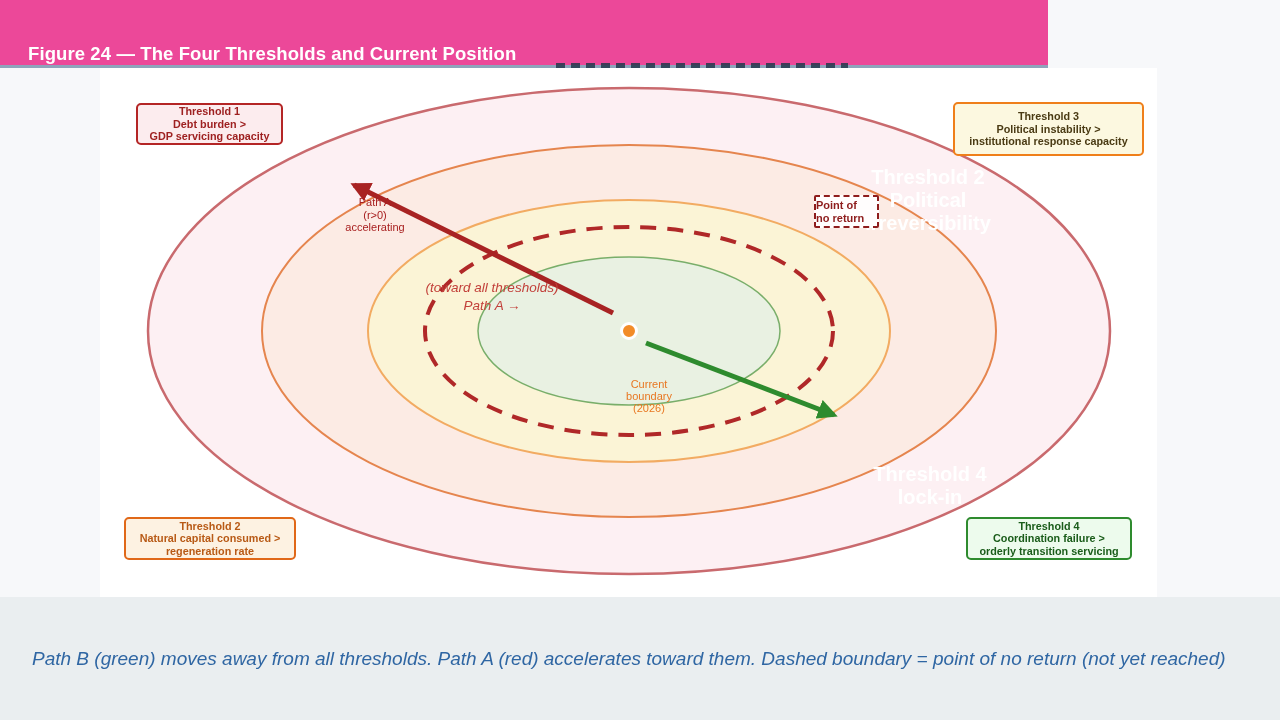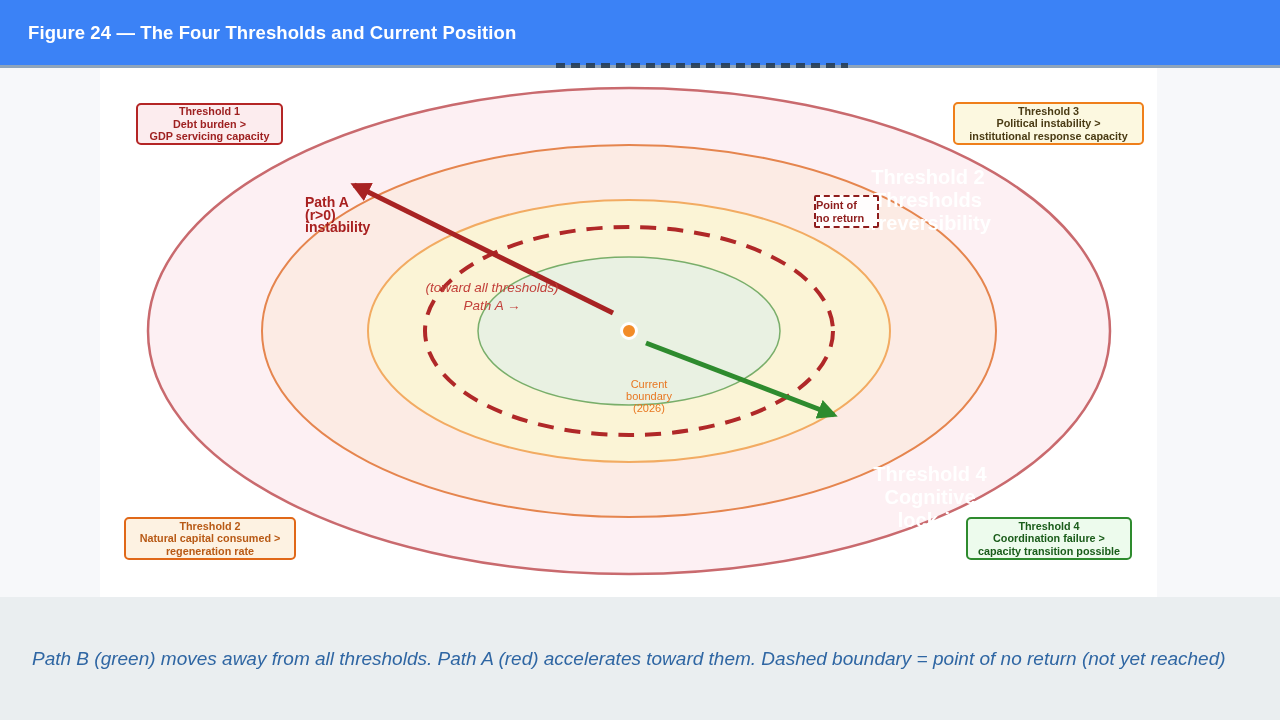--- a/index.html
+++ b/index.html
@@ -5,24 +5,24 @@
   * { margin: 0; padding: 0; box-sizing: border-box; }
   html, body { width: 1280px; height: 720px; overflow: hidden; }
   body {
     font-family: "Liberation Sans", "DejaVu Sans", sans-serif;
     background: #f7f8fa;
     position: relative;
   }
 
   
   .header {
-    position: absolute; left: 0; top: 0; width: 1280px; height: 68px;
-    background: #3b82f6;
+    position: absolute; left: 0; top: 0; width: 1048px; height: 68px;
+    background: #ec4899;
     border-bottom: 3px solid #8ea4bb;
-    display: flex; align-items: center;
+    display: flex; align-items: flex-end;
     z-index: 30;
   }
   .header-title {
     color: #ffffff; font-weight: bold; font-size: 18.5px;
     padding-left: 28px; letter-spacing: 0.1px;
   }
   
   .clipped-title-remnant {
     position: absolute; left: 556px; top: 63px; width: 292px; height: 5px;
     background: repeating-linear-gradient(90deg, #23384c 0 9px, transparent 9px 15px);
@@ -41,21 +41,21 @@
   .diagram-svg { position: absolute; left: 0; top: -3px; width: 1280px; height: 529px; }
 
   
   .tbox {
     position: absolute; border-radius: 5px; border: 2px solid;
     font-weight: bold; font-size: 10.8px; line-height: 12.6px;
     text-align: center; display: flex; flex-direction: column; justify-content: center;
     z-index: 10;
   }
   .tbox-t1 { left: 136px; top: 32px;  width: 147px; height: 42px; background: #fcecee; border-color: #b42525; color: #9e2121; }
-  .tbox-t3 { left: 953px; top: 31px;  width: 191px; height: 43px; background: #fcf8e0; border-color: #ef7f1a; color: #4a3b14; }
+  .tbox-t3 { left: 953px; top: 31px;  width: 191px; height: 54px; background: #fcf8e0; border-color: #ef7f1a; color: #4a3b14; }
   .tbox-t2 { left: 124px; top: 446px; width: 172px; height: 43px; background: #fdf2e2; border-color: #e06818; color: #b85a16; }
   .tbox-t4 { left: 966px; top: 446px; width: 166px; height: 43px; background: #edfbed; border-color: #2e8b2e; color: #1a5c1a; }
 
   
   .ponr-box {
     position: absolute; left: 814px; top: 124px; width: 65px; height: 33px;
     background: #fffdfd; border: 2px dashed #8e1c1c; border-radius: 2px;
     color: #8e1c1c; font-weight: bold; font-size: 11px; line-height: 13px;
     display: flex; flex-direction: column; justify-content: center;
     z-index: 9;
@@ -65,22 +65,22 @@
   .ring-label {
     position: absolute; width: 220px; text-align: center;
     color: #ffffff; font-weight: bold; font-size: 20px; line-height: 23px;
     z-index: 5;
   }
   .ring-label-eco { left: 818px; top: 95px; }
   .ring-label-cog { left: 820px; top: 392px; }
 
   
   .path-label {
-    position: absolute; 
-    font-weight: bold; font-size: 14px; line-height: 12.6px; z-index: 8;
+    position: absolute; text-align: center;
+    font-weight: normal; font-size: 11px; line-height: 12.6px; z-index: 8;
   }
   .path-a-label { left: 305px; top: 125px; width: 140px; color: #a82020; }
   .path-b-label { left: 786px; top: 374px; width: 140px; color: #1d6b1d; }
   .path-a-annot {
     position: absolute; left: 377px; top: 208px; width: 230px; text-align: center;
     font-style: italic; font-size: 13.5px; line-height: 18px; color: #c2403a; z-index: 8;
   }
 
   
   .current-pos-label {
@@ -126,26 +126,25 @@
     <ellipse cx="629" cy="263" rx="204" ry="104" fill="none" stroke="#b02828" stroke-width="4" stroke-dasharray="16 11"></ellipse>
 
     <line x1="613" y1="245" x2="354" y2="117" stroke="#a82323" stroke-width="5" marker-end="url(#arrow-red)"></line>
     <line x1="646" y1="275" x2="834" y2="347" stroke="#2e8b2e" stroke-width="5" marker-end="url(#arrow-green)"></line>
 
     <circle cx="629" cy="263" r="7.5" fill="#f28c28" stroke="#ffffff" stroke-width="3"></circle>
   </svg>
 
   <div class="ring-label ring-label-eco">
     <div>Threshold 2</div>
-    <div>Thresholds</div>
+    <div>Political</div>
     <div>irreversibility</div>
   </div>
   <div class="ring-label ring-label-cog">
     <div>Threshold 4</div>
-    <div>Cognitive</div>
     <div>lock-in</div>
   </div>
 
   <div class="tbox tbox-t1">
     <div>Threshold 1</div>
     <div>Debt burden &gt;</div>
     <div>GDP servicing capacity</div>
   </div>
   <div class="tbox tbox-t3">
     <div>Threshold 3</div>
@@ -153,32 +152,32 @@
     <div>institutional response capacity</div>
   </div>
   <div class="tbox tbox-t2">
     <div>Threshold 2</div>
     <div>Natural capital consumed &gt;</div>
     <div>regeneration rate</div>
   </div>
   <div class="tbox tbox-t4">
     <div>Threshold 4</div>
     <div>Coordination failure &gt;</div>
-    <div>capacity transition possible</div>
+    <div>orderly transition servicing</div>
   </div>
 
   <div class="ponr-box">
     <div>Point of</div>
     <div>no return</div>
   </div>
 
   <div class="path-label path-a-label">
     <div>Path A</div>
     <div>(r&gt;0)</div>
-    <div>instability</div>
+    <div>accelerating</div>
   </div>
   <div class="path-a-annot">
     <div>(toward all thresholds)</div>
     <div>Path A →</div>
   </div>
 
   <div class="current-pos-label">
     <div>Current</div>
     <div>boundary</div>
     <div>(2026)</div>

